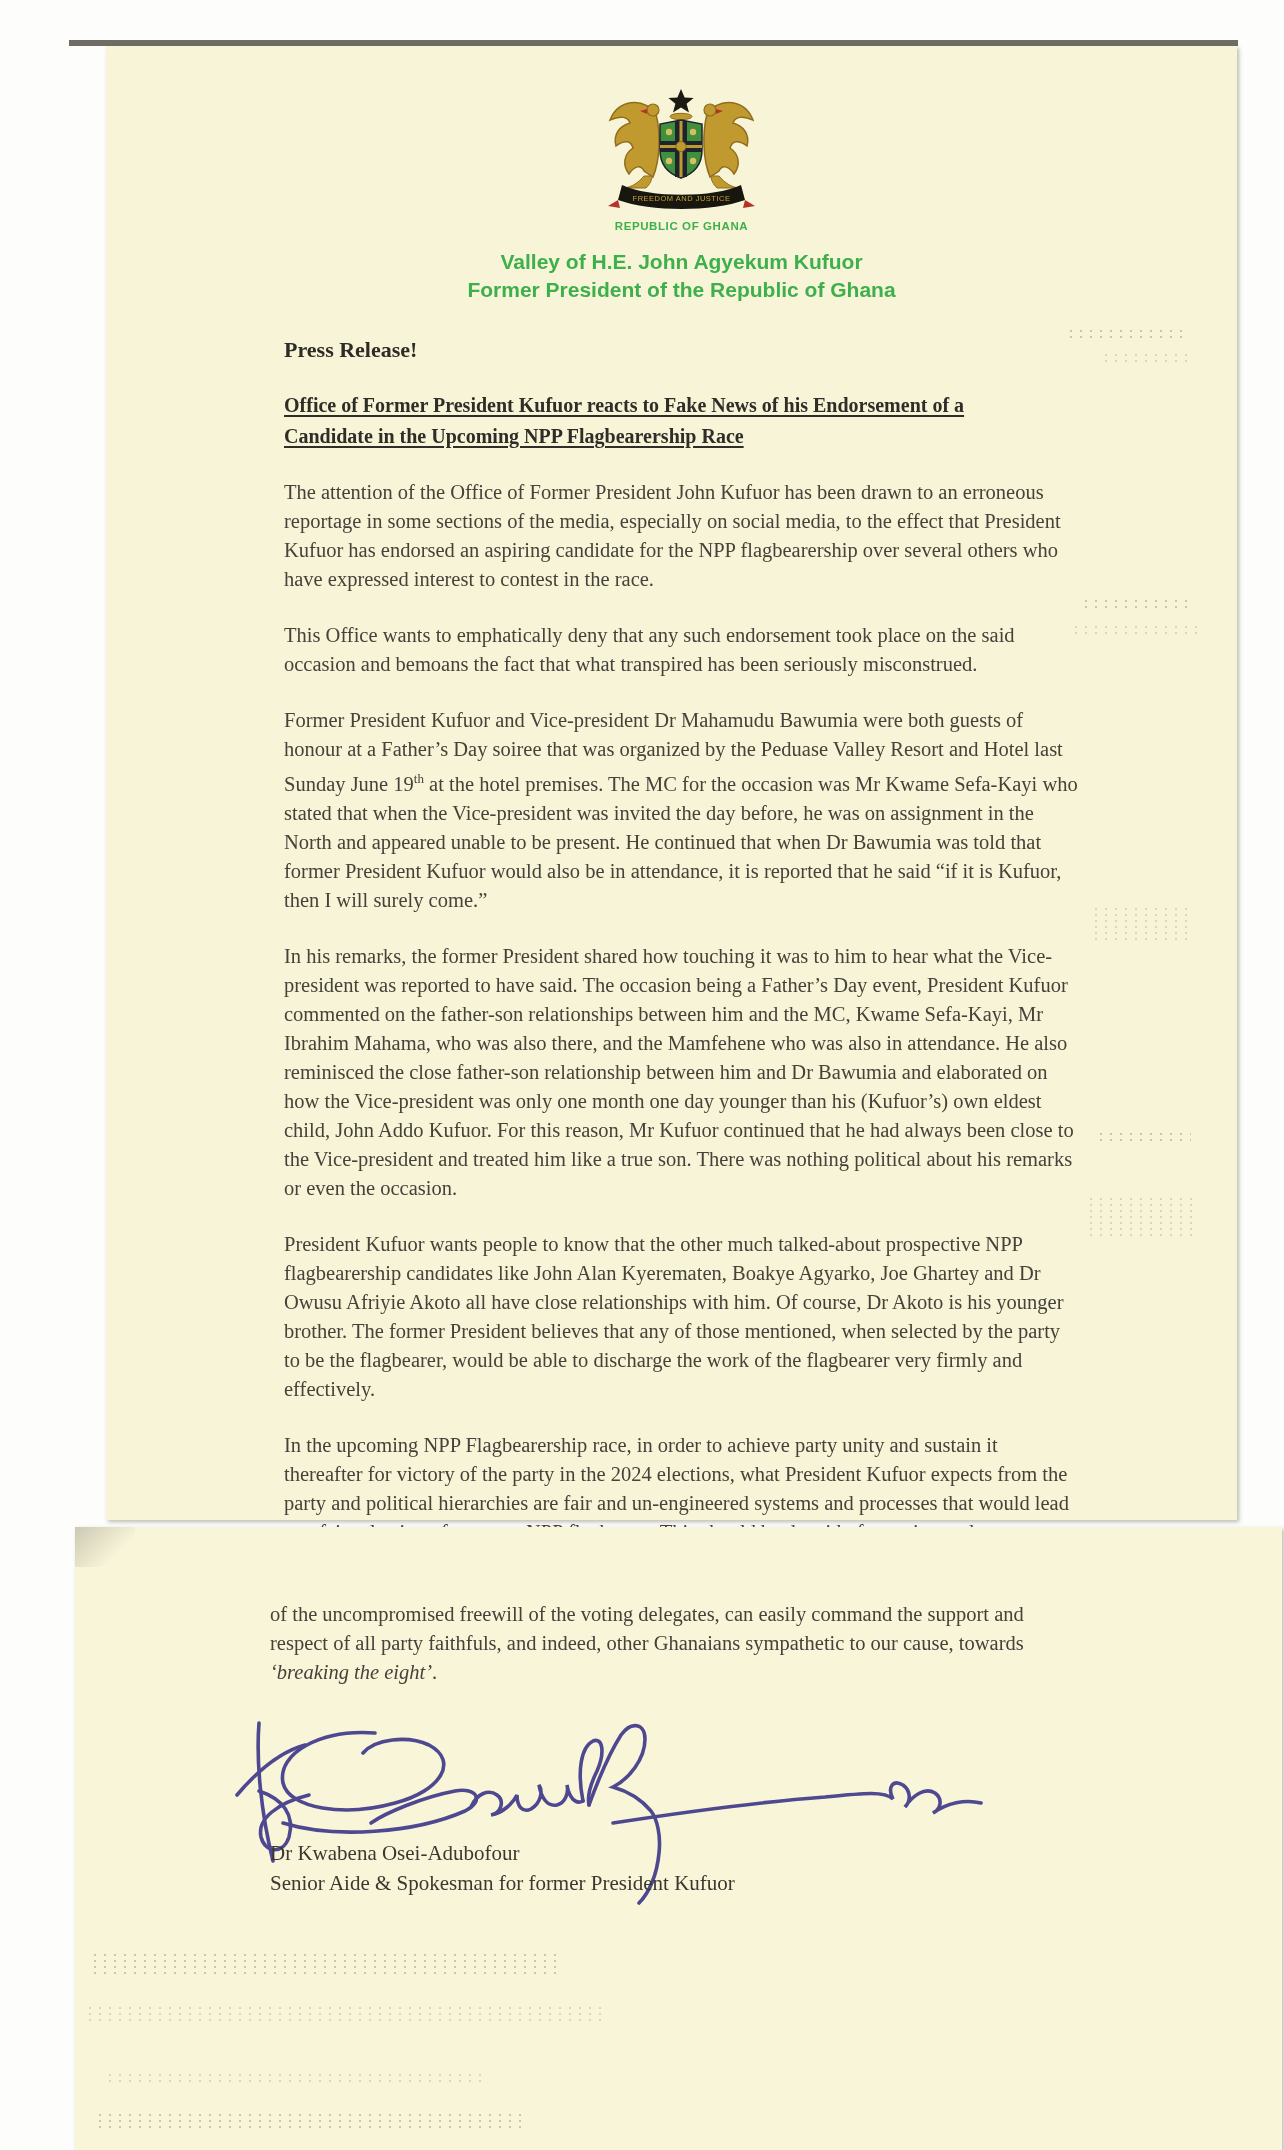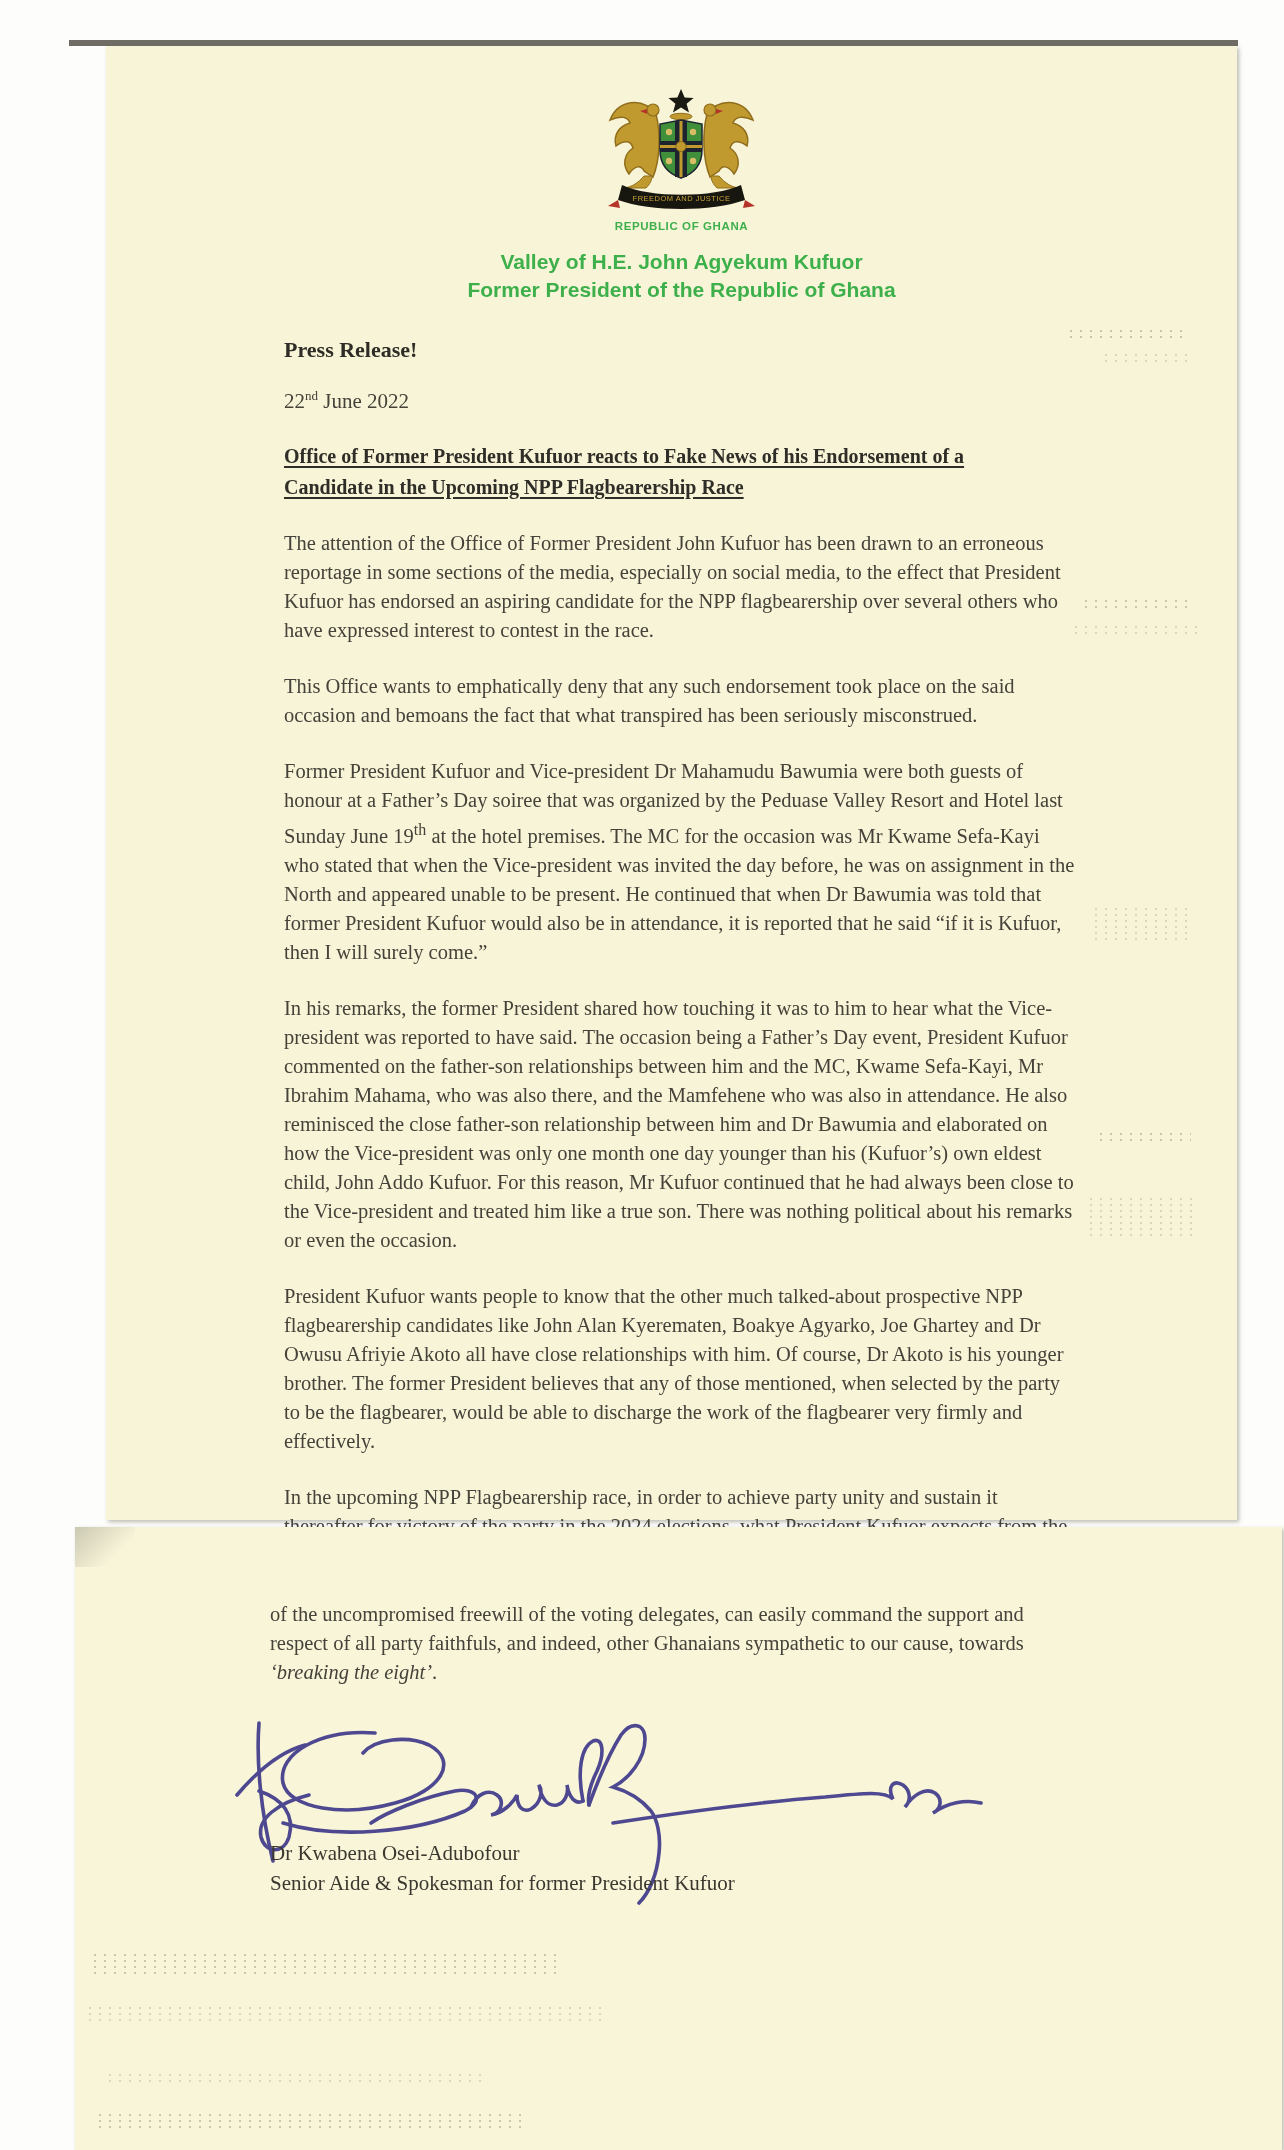--- a/index.html
+++ b/index.html
@@ -29,21 +29,21 @@
   }
   .press-release{margin-top:33px;font-weight:bold;font-size:22px;color:#2e2c26;}
   .date-line{margin-top:25px;font-size:21px;color:#45423a;}
   .date-line sup{font-size:13px;}
   .headline{margin-top:27px;font-weight:bold;font-size:20px;line-height:31px;color:#2f2d27;}
   .headline div{text-decoration:underline;text-decoration-thickness:2px;text-underline-offset:3px;white-space:nowrap;}
   .paragraphs{margin-top:26px;}
   .paragraphs p, .para p{
     margin:0 0 27px 0;font-size:20.5px;line-height:29px;color:#45423a;text-align:left;
   }
-  .paragraphs p sup{font-size:16px;text-align:center;}
+  .paragraphs p sup{font-size:13px;text-align:center;}
   .para p i{font-style:italic;}
   .p2-paragraph{position:absolute;left:195px;top:73px;width:800px;}
   .signature-svg{position:absolute;left:150px;top:168px;pointer-events:none;}
   .contact-block{position:absolute;left:195px;top:311px;font-size:21px;line-height:30px;color:#3b382f;}
   .speck{position:absolute;pointer-events:none;
     background-image:radial-gradient(circle, rgba(92,90,72,.55) 1px, transparent 1.4px);
     background-size:10px 6px;opacity:.55;}
   .speck.light{opacity:.35;}
 </style>
 </head>
@@ -97,21 +97,20 @@
       <div class="crest-caption">REPUBLIC OF GHANA</div>
     </div>
 
     <div class="office-block">
         <div>Valley of H.E. John Agyekum Kufuor</div>
         <div>Former President of the Republic of Ghana</div>
       </div>
 
     <div class="press-release">Press Release!</div>
 
-    <div class="date-line"><span>22</span><sup>nd</sup><span> June 2022</span></div>
 
     <div class="headline">
         <div>Office of Former President Kufuor reacts to Fake News of his Endorsement of a</div>
         <div>Candidate in the Upcoming NPP Flagbearership Race</div>
       </div>
 
     <div class="paragraphs">
         <p><span>The attention of the Office of Former President John Kufuor has been drawn to an erroneous reportage in some sections of the media, especially on social media, to the effect that President Kufuor has endorsed an aspiring candidate for the NPP flagbearership over several others who have expressed interest to contest in the race.</span></p>
         <p><span>This Office wants to emphatically deny that any such endorsement took place on the said occasion and bemoans the fact that what transpired has been seriously misconstrued.</span></p>
         <p><span>Former President Kufuor and Vice-president Dr Mahamudu Bawumia were both guests of honour at a Father’s Day soiree that was organized by the Peduase Valley Resort and Hotel last Sunday June 19</span><sup>th</sup><span> at the hotel premises. The MC for the occasion was Mr Kwame Sefa-Kayi who stated that when the Vice-president was invited the day before, he was on assignment in the North and appeared unable to be present. He continued that when Dr Bawumia was told that former President Kufuor would also be in attendance, it is reported that he said “if it is Kufuor, then I will surely come.”</span></p>

